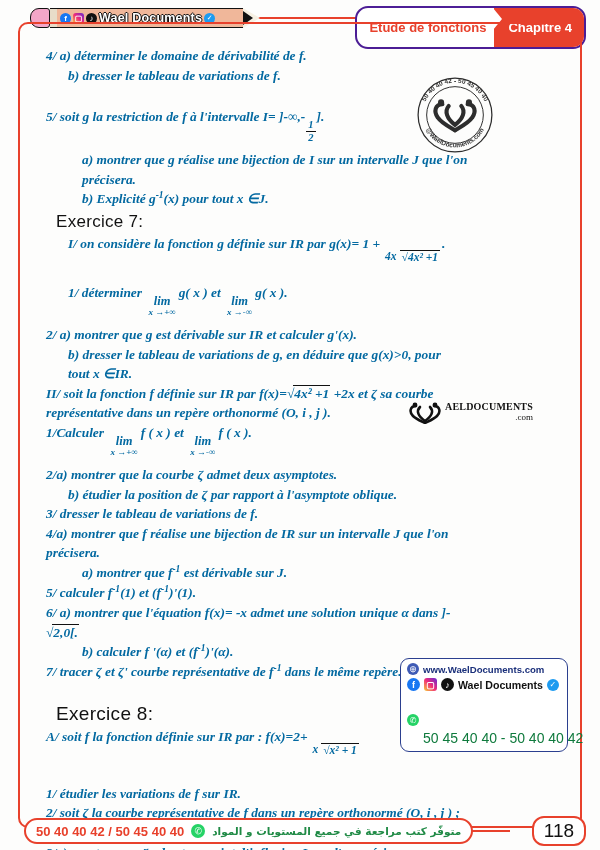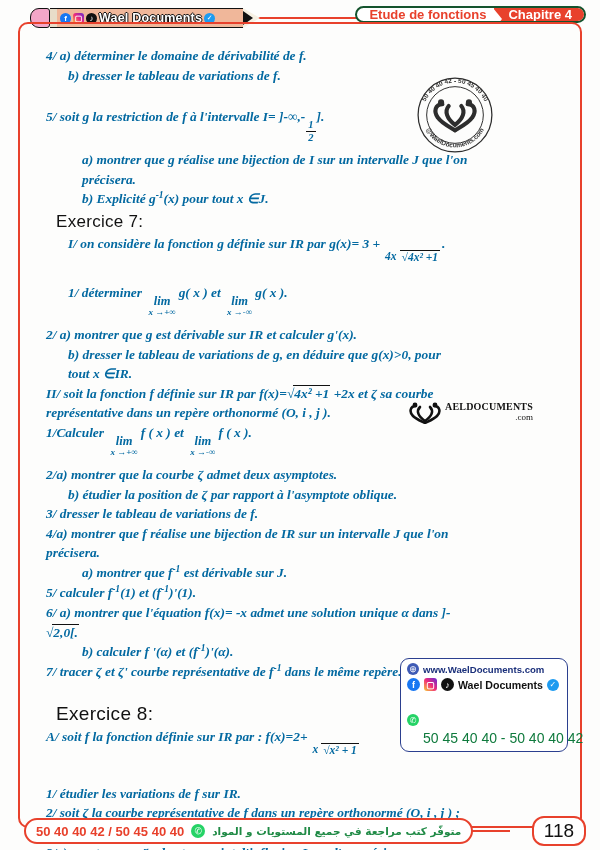--- a/index.html
+++ b/index.html
@@ -94,23 +94,23 @@
     width: 11px; height: 11px; border-radius: 50%;
     background: #1d9bf0; color: #fff; font-size: 7px;
     display: inline-flex; align-items: center; justify-content: center;
     font-family: "Liberation Sans", sans-serif; flex: 0 0 auto;
   }
 
   
   .chaptag {
     position: absolute;
     right: 14px; top: 6px;
-    height: 17px;
+    height: 43px;
     display: flex; align-items: stretch;
-    border: 2px solid #14532d;
+    border: 2px solid #4c1d95;
     border-radius: 13px;
     background: #fff;
     overflow: hidden;
   }
   .chaptag-left {
     display: flex; align-items: center;
     padding: 0 8px 0 12px;
     font-family: "Liberation Sans", sans-serif;
     font-weight: bold; font-size: 13px; color: #e8412c;
     white-space: nowrap;
@@ -388,21 +388,21 @@
 
     <div class="ln i2">a)  montrer que g réalise une bijection de I sur un intervalle J que l'on</div>
     <div class="ln i2">précisera.</div>
     <div class="ln i2">
       <span>b)  Explicité g</span><span class="sup">-1</span><span>(x) pour tout x ∈J.</span>
     </div>
 
     <div class="exheading">Exercice 7:</div>
 
     <div class="ln i1">
-      <span>I/ on considère la fonction g définie sur IR par g(x)= 3 +</span><span class="frac">
+      <span>I/ on considère la fonction g définie sur IR par g(x)= 1 +</span><span class="frac">
           <span class="num">4x</span>
           <span class="den"><span>√</span><span class="bar">4x² +1</span></span>
         </span><span>.</span>
     </div>
 
     <div class="gap-s"></div>
 
     <div class="ln i1">
       <span>1/ déterminer</span>
       <span class="lim">

